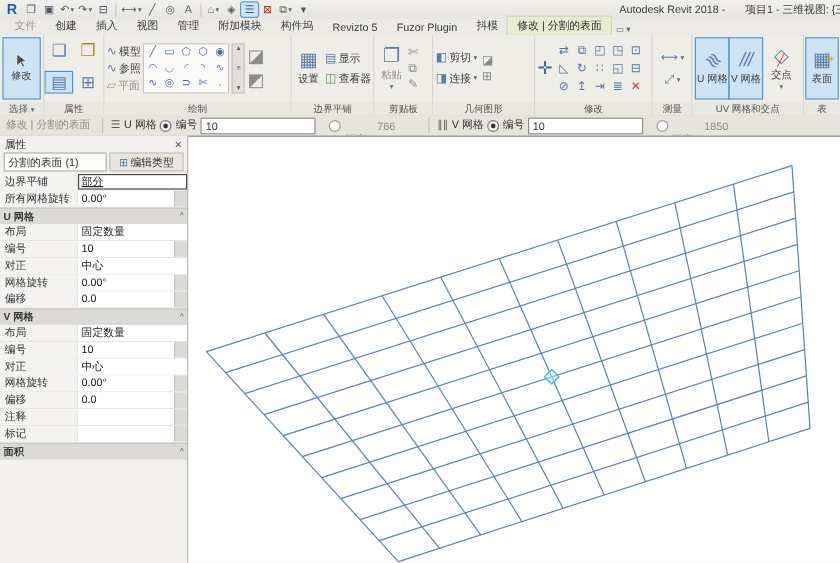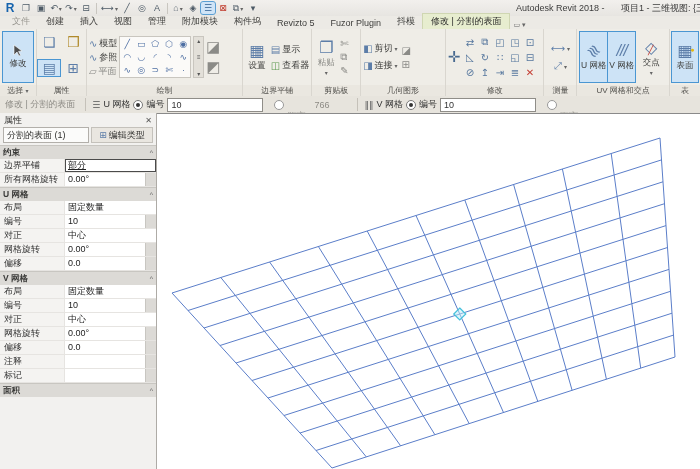--- a/index.html
+++ b/index.html
@@ -356,43 +356,40 @@
   <span class="obval" style="width:34px">766</span>
   <span class="obsep"></span>
   <span style="color:#555">∥∥</span>
   <span>V 网格</span>
   <span class="radio on"></span>
   <span>编号</span>
   <span class="obinput">10</span>
   <span class="radio off" style="margin-left:8px"></span>
   <span class="obdis">距离</span>
   <span class="ddc obdis"></span>
+  <span class="obval" style="flex:1">1850</span>
 </div>
 
 <div class="main">
   <div class="props">
     <div class="propshdr">
       <span>属性</span>
       <span class="x">✕</span>
     </div>
     <div class="instrow">
       <div class="instsel">
         <span>分割的表面 (1)</span>
         <span class="car"></span>
       </div>
       <div class="edittype">
         <span class="gicon" style="font-size:9px">⊞</span>
         <span>编辑类型</span>
       </div>
     </div>
     <div id="props-rows">
-        <div class="sec">
-          <span>约束</span>
-          <span class="col">^</span>
-        </div>
         <div class="prow">
           <span class="rl">边界平铺</span>
           <span class="rv focus">部分</span>
         </div>
         <div class="prow">
           <span class="rl">所有网格旋转</span>
           <span class="rv">0.00°</span>
           <span class="rb"></span>
         </div>
         <div class="sec">

